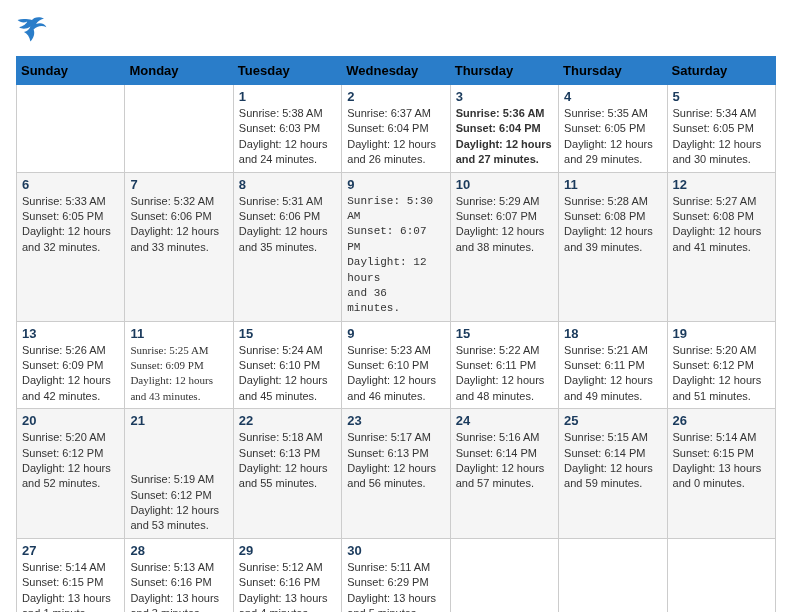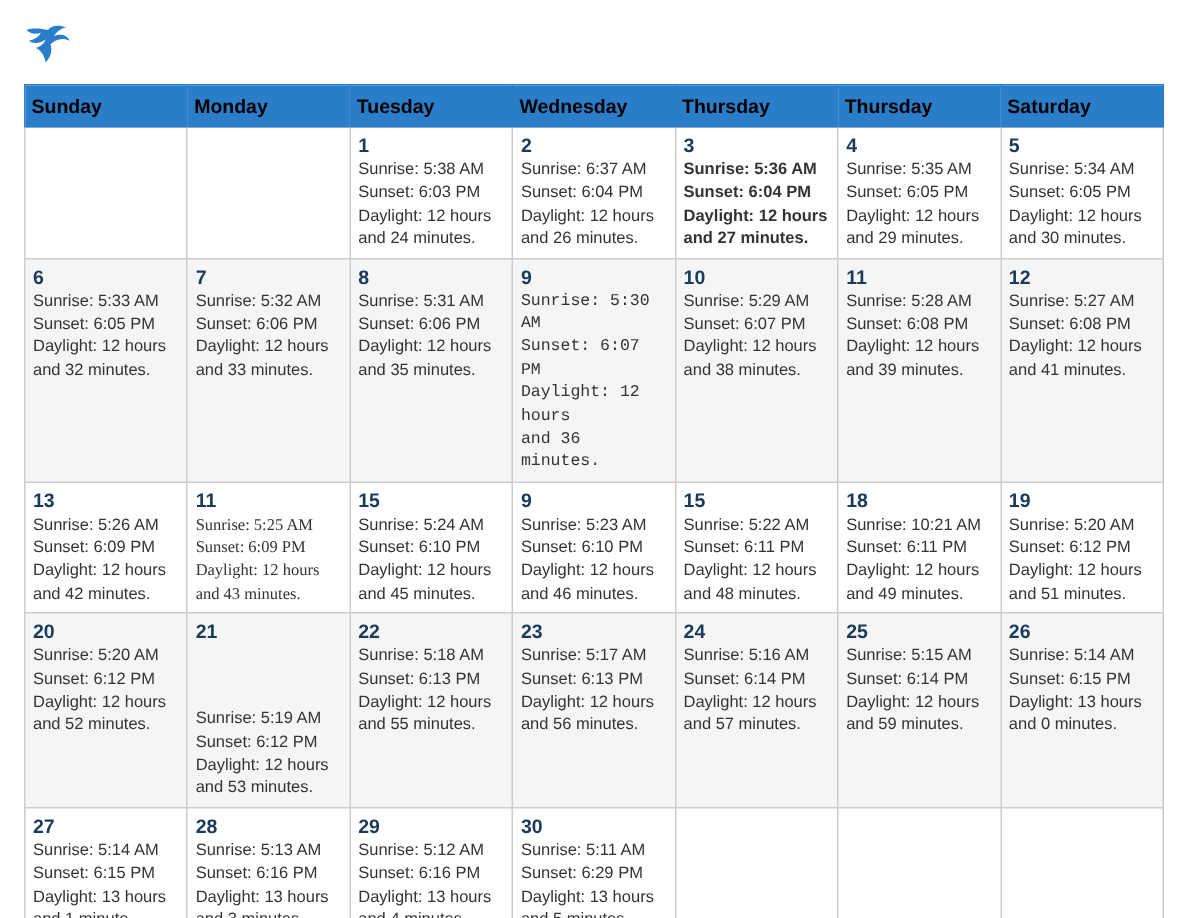--- a/index.html
+++ b/index.html
@@ -241,21 +241,21 @@
         </td>
         <td>
           <div class="day-num">15</div>
           <div class="cell-info" style="white-space: pre-line;">Sunrise: 5:22 AM
 Sunset: 6:11 PM
 Daylight: 12 hours
 and 48 minutes.</div>
         </td>
         <td>
           <div class="day-num">18</div>
-          <div class="cell-info" style="white-space: pre-line;">Sunrise: 10:21 AM
+          <div class="cell-info" style="white-space: pre-line;">Sunrise: 5:21 AM
 Sunset: 6:11 PM
 Daylight: 12 hours
 and 49 minutes.</div>
         </td>
         <td>
           <div class="day-num">19</div>
           <div class="cell-info" style="white-space: pre-line;">Sunrise: 5:20 AM
 Sunset: 6:12 PM
 Daylight: 12 hours
 and 51 minutes.</div>

